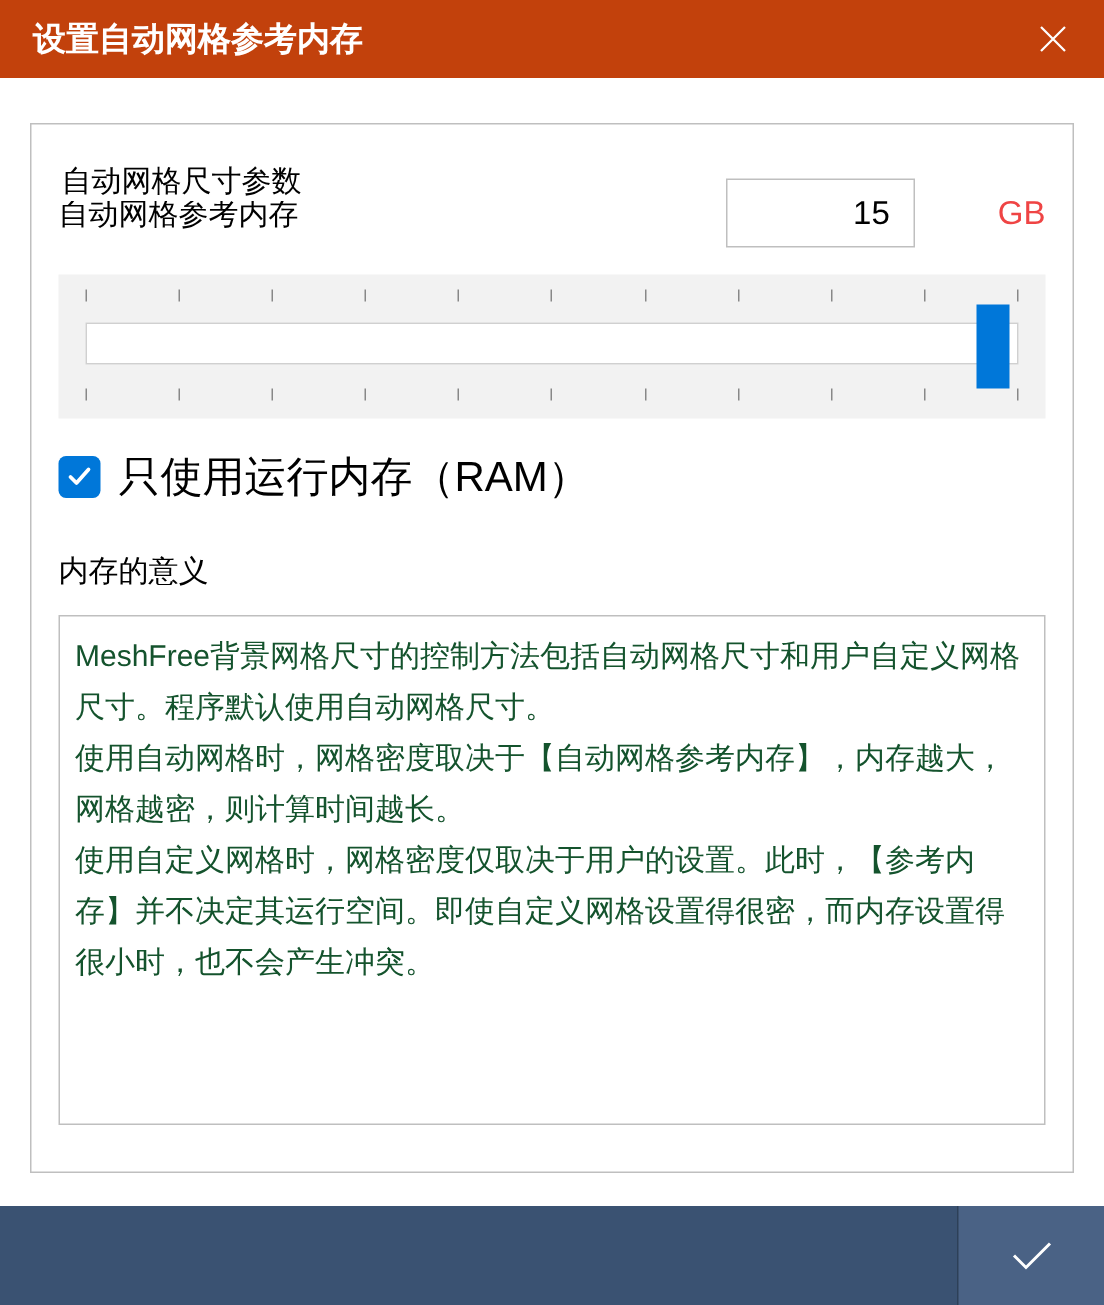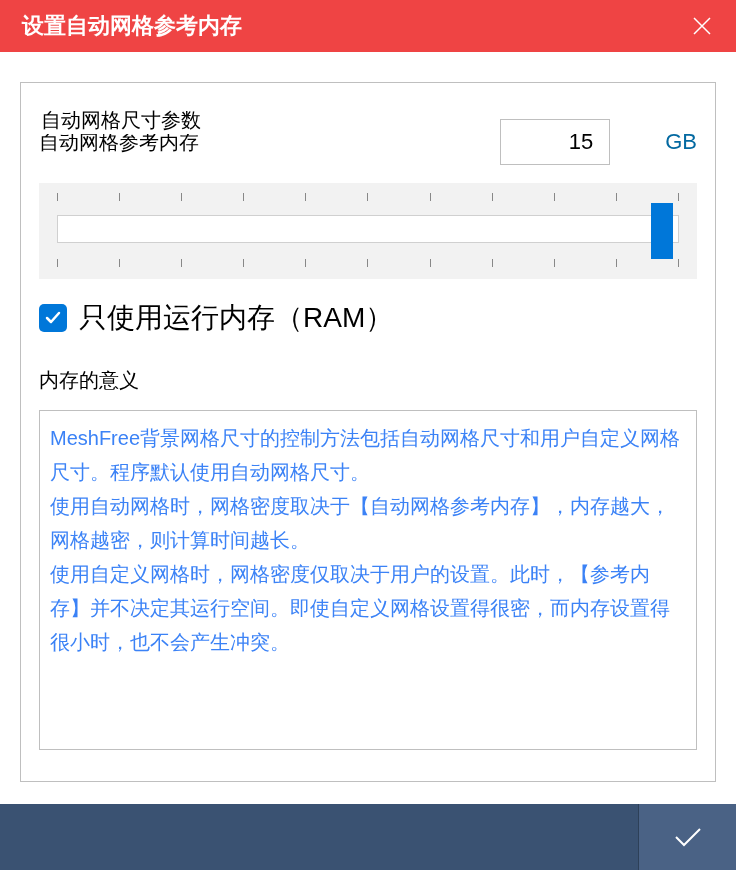--- a/index.html
+++ b/index.html
@@ -9,21 +9,21 @@
     }
     body {
       font-family: "Microsoft YaHei", "SimSun", sans-serif;
       background: #ffffff;
       width: 736px;
       height: 870px;
       overflow: hidden;
       position: relative;
     }
     .titlebar {
-      background: #ef4444;
+      background: #c2410c;
       height: 52px;
       display: flex;
       align-items: center;
       justify-content: space-between;
       padding: 0 18px 0 22px;
     }
     .titlebar-title {
       color: #ffffff;
       font-size: 22px;
       font-weight: bold;
@@ -67,33 +67,33 @@
       margin-top: 16px;
       margin-bottom: 18px;
       gap: 41px;
     }
     .param-label {
       font-size: 20px;
       color: #000000;
       flex: 1;
     }
     .param-input {
-      width: 110px;
+      width: 126px;
       height: 46px;
       border: 1px solid #bfbfbf;
       background: #ffffff;
       font-size: 22px;
       text-align: right;
       padding: 0 16px 0 8px;
       color: #000000;
       font-family: inherit;
     }
     .param-unit {
       font-size: 22px;
-      color: #0369a1;
+      color: #ef4444;
       margin-left: 14px;
     }
     .slider-container {
       background: #f2f2f2;
       height: 96px;
       position: relative;
       padding: 10px 18px;
       margin-bottom: 20px;
     }
     .slider-ticks {
@@ -154,21 +154,21 @@
     .section-title {
       font-size: 20px;
       color: #000000;
       margin-bottom: 16px;
     }
     .description-box {
       border: 1px solid #bfbfbf;
       padding: 10px 10px;
       font-size: 20px;
       line-height: 1.7;
-      color: #3b82f6;
+      color: #14532d;
       height: 340px;
       overflow: auto;
       white-space: pre-wrap;
     }
     .footer {
       position: absolute;
       bottom: 0;
       left: 0;
       right: 0;
       height: 66px;

